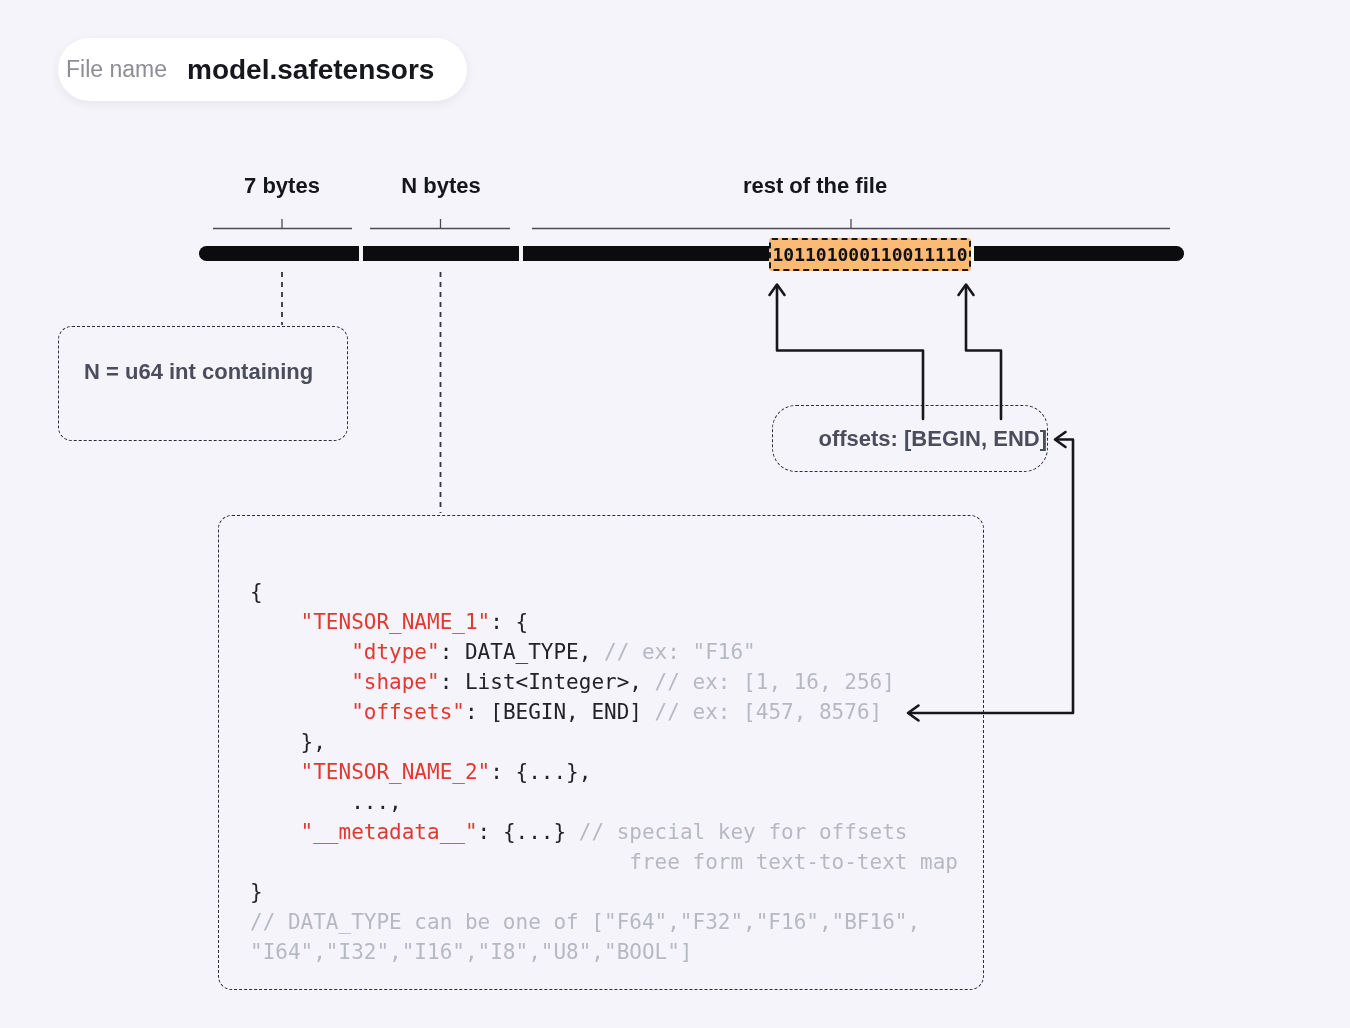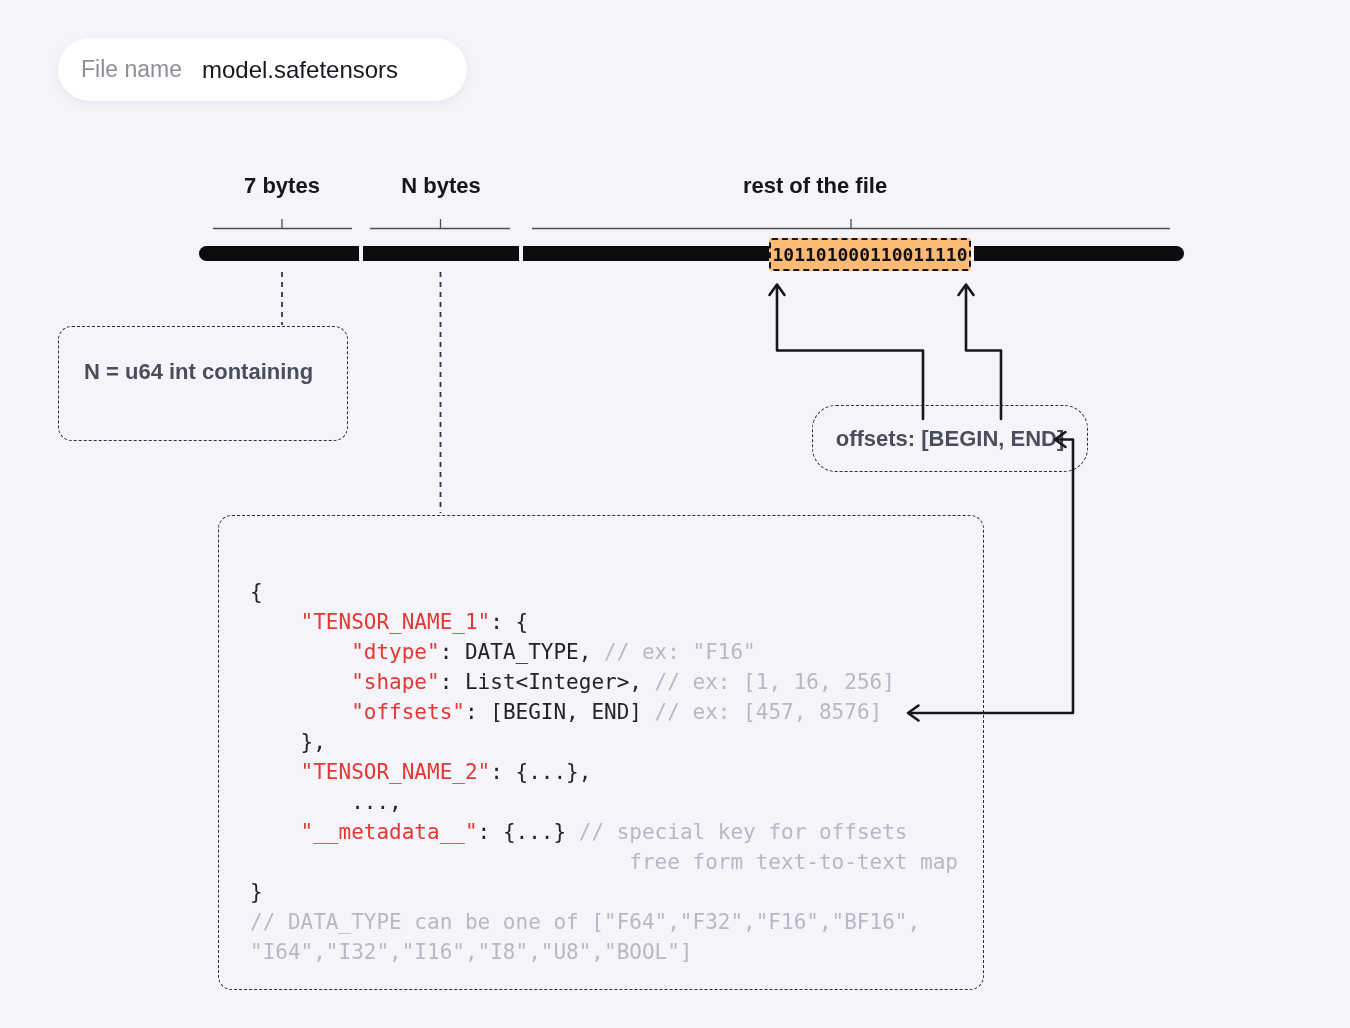--- a/index.html
+++ b/index.html
@@ -19,28 +19,28 @@
     position:absolute;
     left:58px; top:38px;
     width:409px; height:63px;
     background:#ffffff;
     border-radius:32px;
     box-shadow:0 3px 10px rgba(40,40,70,0.07);
     display:flex;
     align-items:center;
   }
   .pill-label{
-    margin-left:23px;
+    margin-left:8px;
     font-size:23px;
     color:#8d8d96;
   }
   .pill-value{
     margin-left:20px;
-    font-size:24px;
-    font-weight:normal;
+    font-size:28px;
+    font-weight:bold;
     color:#17181d;
   }
   
   .seg-label{
     position:absolute;
     top:173px;
     width:220px;
     text-align:center;
     font-size:22px;
     font-weight:bold;
@@ -87,24 +87,24 @@
     padding:26px 0 12px 25px;
   }
   .note-line{
     font-size:22px;
     font-weight:bold;
     color:#4b4d5c;
     line-height:38px;
     white-space:nowrap;
   }
   #offsets-box{
-    left:812px; top:405px;
+    left:772px; top:405px;
     width:276px; height:67px;
     border-radius:24px;
-    display:flex;align-items:center;justify-content:center;
+    display:flex;align-items:center;justify-content:flex-end;
   }
   #offsets-box .note-line{line-height:24px;}
   #json-box{
     left:218px; top:515px;
     width:766px; height:475px;
     border-radius:14px;
   }
   #json-title{
     position:absolute;
     left:31px; top:21px;

